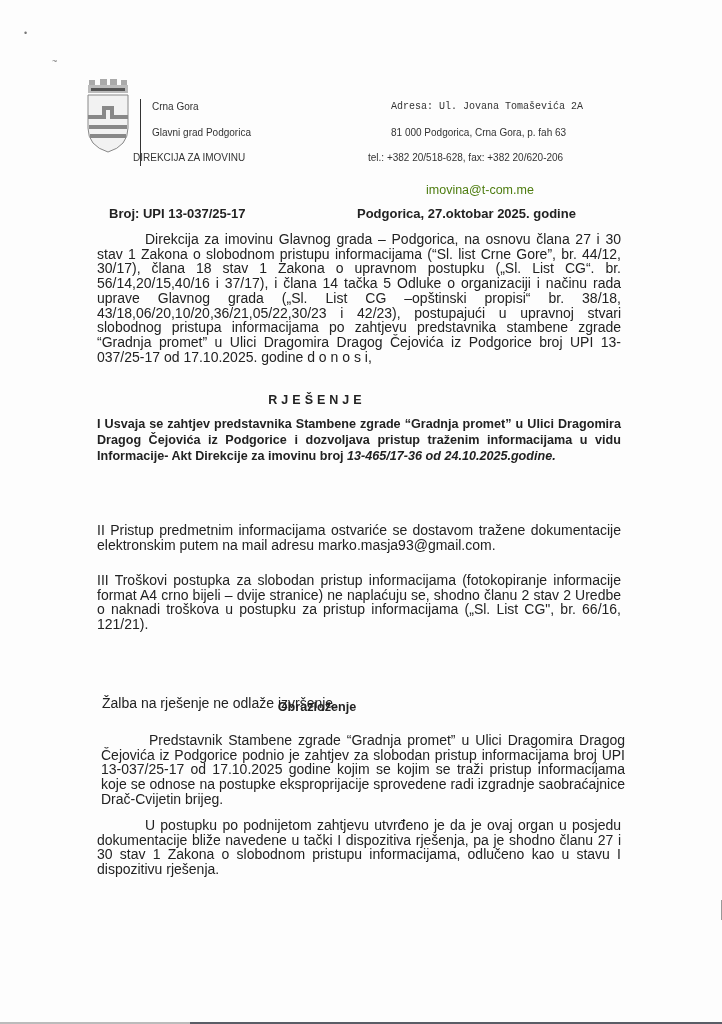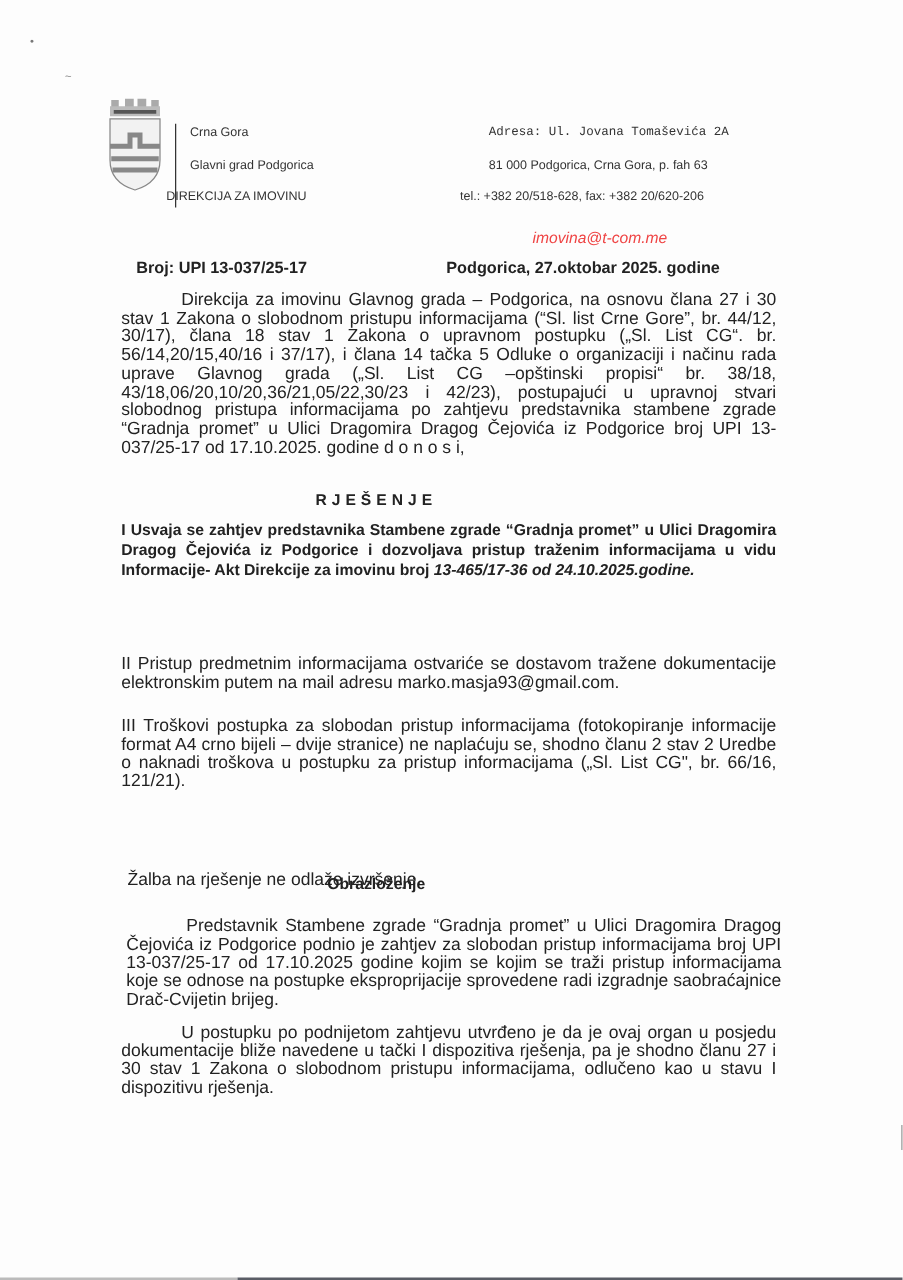--- a/index.html
+++ b/index.html
@@ -6,26 +6,26 @@
     body {
       width:722px; height:1024px; background:#fdfdfd; position:relative; overflow:hidden;
       font-family:"Liberation Sans", sans-serif; color:#222;
     }
     .page { position:absolute; left:0; top:0; width:722px; height:1024px; }
     .mark { position:absolute; color:#777; font-size:9px; }
     .crest { position:absolute; left:86px; top:78px; width:44px; height:76px; }
     .vline { position:absolute; left:140px; top:99px; width:1px; height:67px; background:#333; }
     .hdr-left { position:absolute; font-size:10px; color:#333; }
     .hdr-right { position:absolute; font-size:10px; color:#333; }
-    .email-hdr { position:absolute; left:426px; top:183px; font-size:12.5px; color:#ef4444;font-style:italic; }
+    .email-hdr { position:absolute; left:426px; top:183px; font-size:12.5px; color:#4d7c0f; }
     .broj { position:absolute; left:79px; top:206px; font-size:13px; font-weight:bold;margin-left:30px; }
     .datum { position:absolute; left:357px; top:206px; font-size:13px; font-weight:bold; }
     .body-text { position:absolute; left:97px; width:524px; font-size:14px; line-height:14.7px; text-align:justify; }
     .indent { text-indent:48px; }
-    .title { position:absolute; left:0; width:602px; text-align:center; font-weight:bold; font-size:12.5px; }
+    .title { position:absolute; left:16px; width:602px; text-align:center; font-weight:bold; font-size:12.5px; }
     .rjesenje { letter-spacing:4px; top:393px; }
     .bold-block { font-weight:bold; font-size:12.6px; line-height:16px; }
     .it { font-style:italic; }
     .bottom-edge { position:absolute; left:190px; top:1022px; width:532px; height:2px; background:#5a5d66; }
     .bottom-edge-l { position:absolute; left:0; top:1022px; width:190px; height:2px; background:#bbb; }
     .right-edge { position:absolute; left:721px; top:900px; width:1px; height:20px; background:#999; }
   </style>
 </head>
 <body>
 

